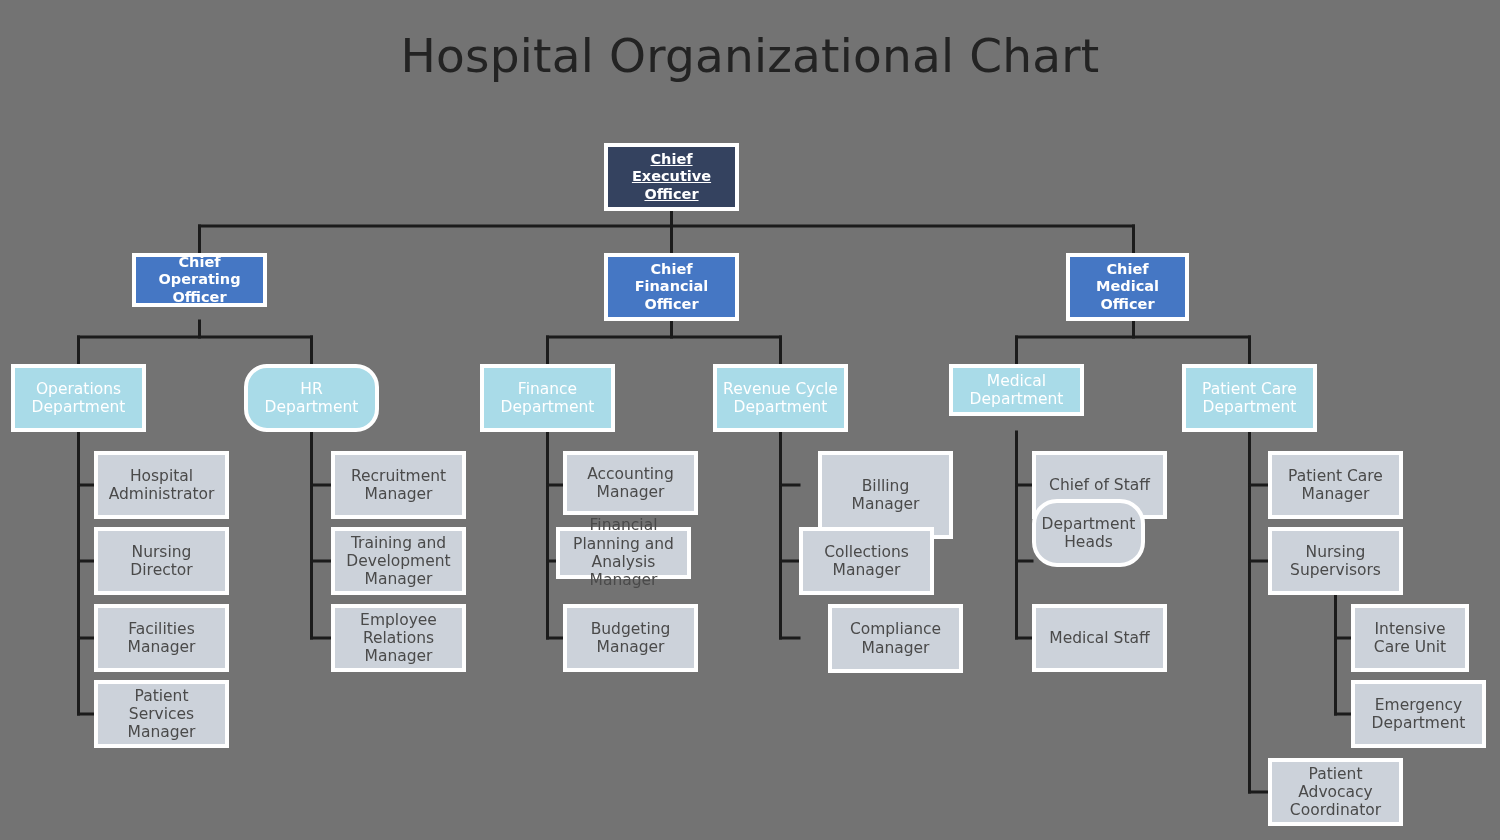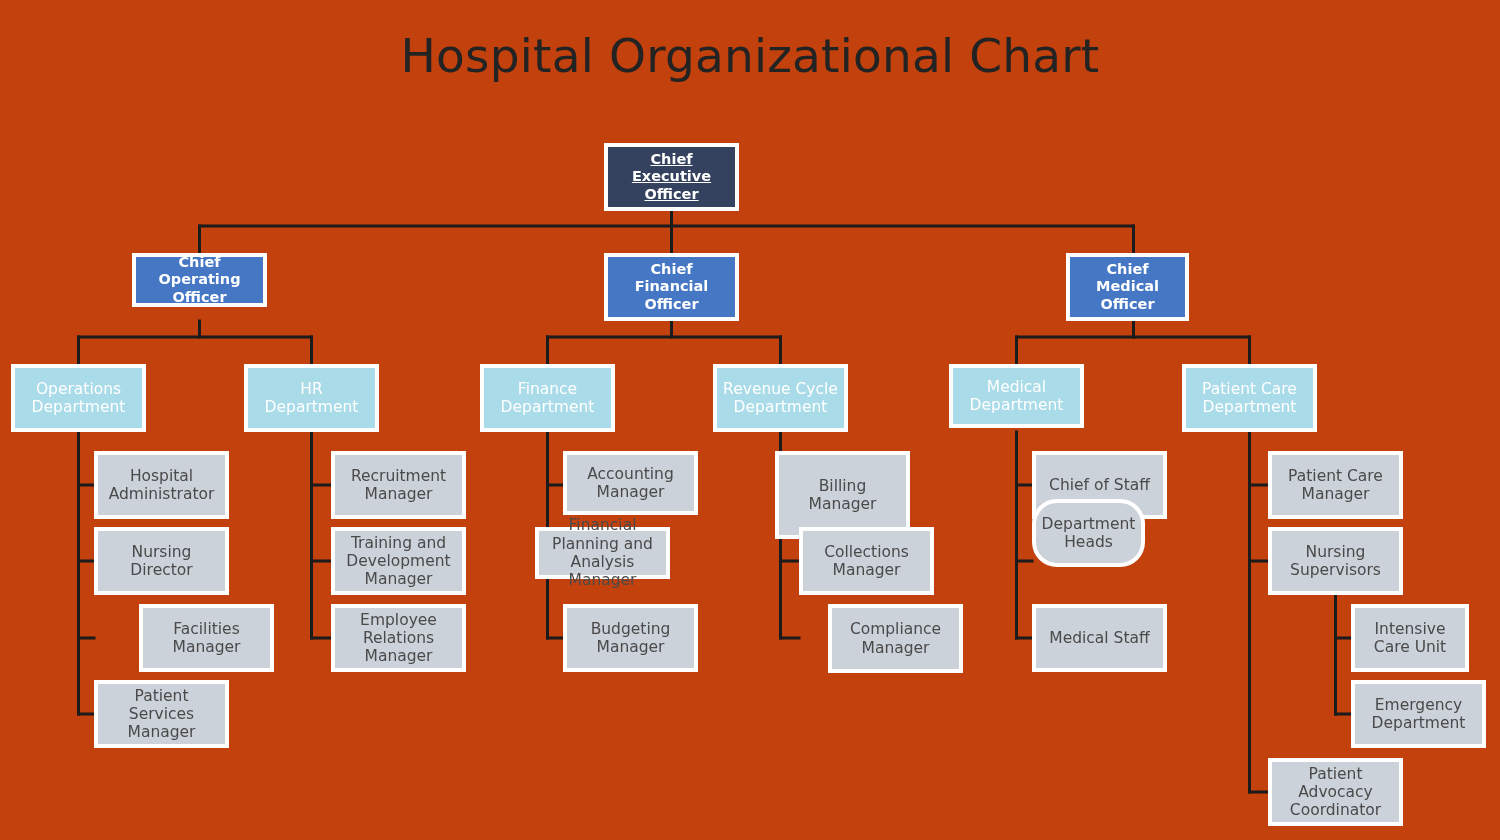--- a/index.html
+++ b/index.html
@@ -11,21 +11,21 @@
     width: 1500px;
     height: 840px;
     background: #e6f5fd;
     font-family: "DejaVu Sans", "Liberation Sans", sans-serif;
     overflow: hidden;
   }
   #canvas {
     position: relative;
     width: 1500px;
     height: 840px;
-    background: #c2410c;
+    background: #737373;
   }
   #title {
     position: absolute;
     left: 0;
     top: 28px;
     width: 1500px;
     text-align: center;
     font-size: 47px;
     font-weight: 400;
     color: #232323;
@@ -144,66 +144,66 @@
       </div>
       <div class="node lvl-exec" style="left: 604px; top: 253px; width: 135px; height: 68px;">
         <span class="label">Chief Financial Officer</span>
       </div>
       <div class="node lvl-exec" style="left: 1066px; top: 253px; width: 123px; height: 68px;">
         <span class="label">Chief Medical Officer</span>
       </div>
       <div class="node lvl-dept" style="left: 11px; top: 364px; width: 135px; height: 68px;">
         <span class="label">Operations Department</span>
       </div>
-      <div class="node lvl-dept" style="left: 244px; top: 364px; width: 135px; height: 68px;">
+      <div class="node lvl-dept" style="left: 244px; top: 364px; width: 135px; height: 68px; border-radius: 23px;">
         <span class="label">HR Department</span>
       </div>
       <div class="node lvl-dept" style="left: 480px; top: 364px; width: 135px; height: 68px;">
         <span class="label">Finance Department</span>
       </div>
       <div class="node lvl-dept" style="left: 713px; top: 364px; width: 135px; height: 68px;">
         <span class="label">Revenue Cycle Department</span>
       </div>
-      <div class="node lvl-dept" style="left: 949px; top: 364px; width: 135px; height: 64px;">
+      <div class="node lvl-dept" style="left: 949px; top: 364px; width: 135px; height: 52px;">
         <span class="label">Medical Department</span>
       </div>
       <div class="node lvl-dept" style="left: 1182px; top: 364px; width: 135px; height: 68px;">
         <span class="label">Patient Care Department</span>
       </div>
       <div class="node lvl-leaf" style="left: 94px; top: 451px; width: 135px; height: 68px;">
         <span class="label">Hospital Administrator</span>
       </div>
       <div class="node lvl-leaf" style="left: 94px; top: 527px; width: 135px; height: 68px;">
         <span class="label">Nursing Director</span>
       </div>
-      <div class="node lvl-leaf" style="left: 94px; top: 604px; width: 135px; height: 68px; margin-left: 45px;">
+      <div class="node lvl-leaf" style="left: 94px; top: 604px; width: 135px; height: 68px;">
         <span class="label">Facilities Manager</span>
       </div>
       <div class="node lvl-leaf" style="left: 94px; top: 680px; width: 135px; height: 68px;">
         <span class="label">Patient Services Manager</span>
       </div>
       <div class="node lvl-leaf" style="left: 331px; top: 451px; width: 135px; height: 68px;">
         <span class="label">Recruitment Manager</span>
       </div>
       <div class="node lvl-leaf" style="left: 331px; top: 527px; width: 135px; height: 68px;">
         <span class="label">Training and Development Manager</span>
       </div>
       <div class="node lvl-leaf" style="left: 331px; top: 604px; width: 135px; height: 68px;">
         <span class="label">Employee Relations Manager</span>
       </div>
       <div class="node lvl-leaf" style="left: 563px; top: 451px; width: 135px; height: 64px;">
         <span class="label">Accounting Manager</span>
       </div>
-      <div class="node lvl-leaf" style="left: 535px; top: 527px; width: 135px; height: 52px; justify-content: flex-end;">
+      <div class="node lvl-leaf" style="left: 556px; top: 527px; width: 135px; height: 52px; justify-content: flex-end;">
         <span class="label">Financial Planning and Analysis Manager</span>
       </div>
       <div class="node lvl-leaf" style="left: 563px; top: 604px; width: 135px; height: 68px;">
         <span class="label">Budgeting Manager</span>
       </div>
-      <div class="node lvl-leaf" style="left: 775px; top: 451px; width: 135px; height: 88px; justify-content: flex-end;">
+      <div class="node lvl-leaf" style="left: 818px; top: 451px; width: 135px; height: 88px; justify-content: flex-end;">
         <span class="label">Billing Manager</span>
       </div>
       <div class="node lvl-leaf" style="left: 799px; top: 527px; width: 135px; height: 68px;">
         <span class="label">Collections Manager</span>
       </div>
       <div class="node lvl-leaf" style="left: 799px; top: 604px; width: 135px; height: 69px; margin-left: 29px;">
         <span class="label">Compliance Manager</span>
       </div>
       <div class="node lvl-leaf" style="left: 1032px; top: 451px; width: 135px; height: 68px;">
         <span class="label">Chief of Staff</span>

